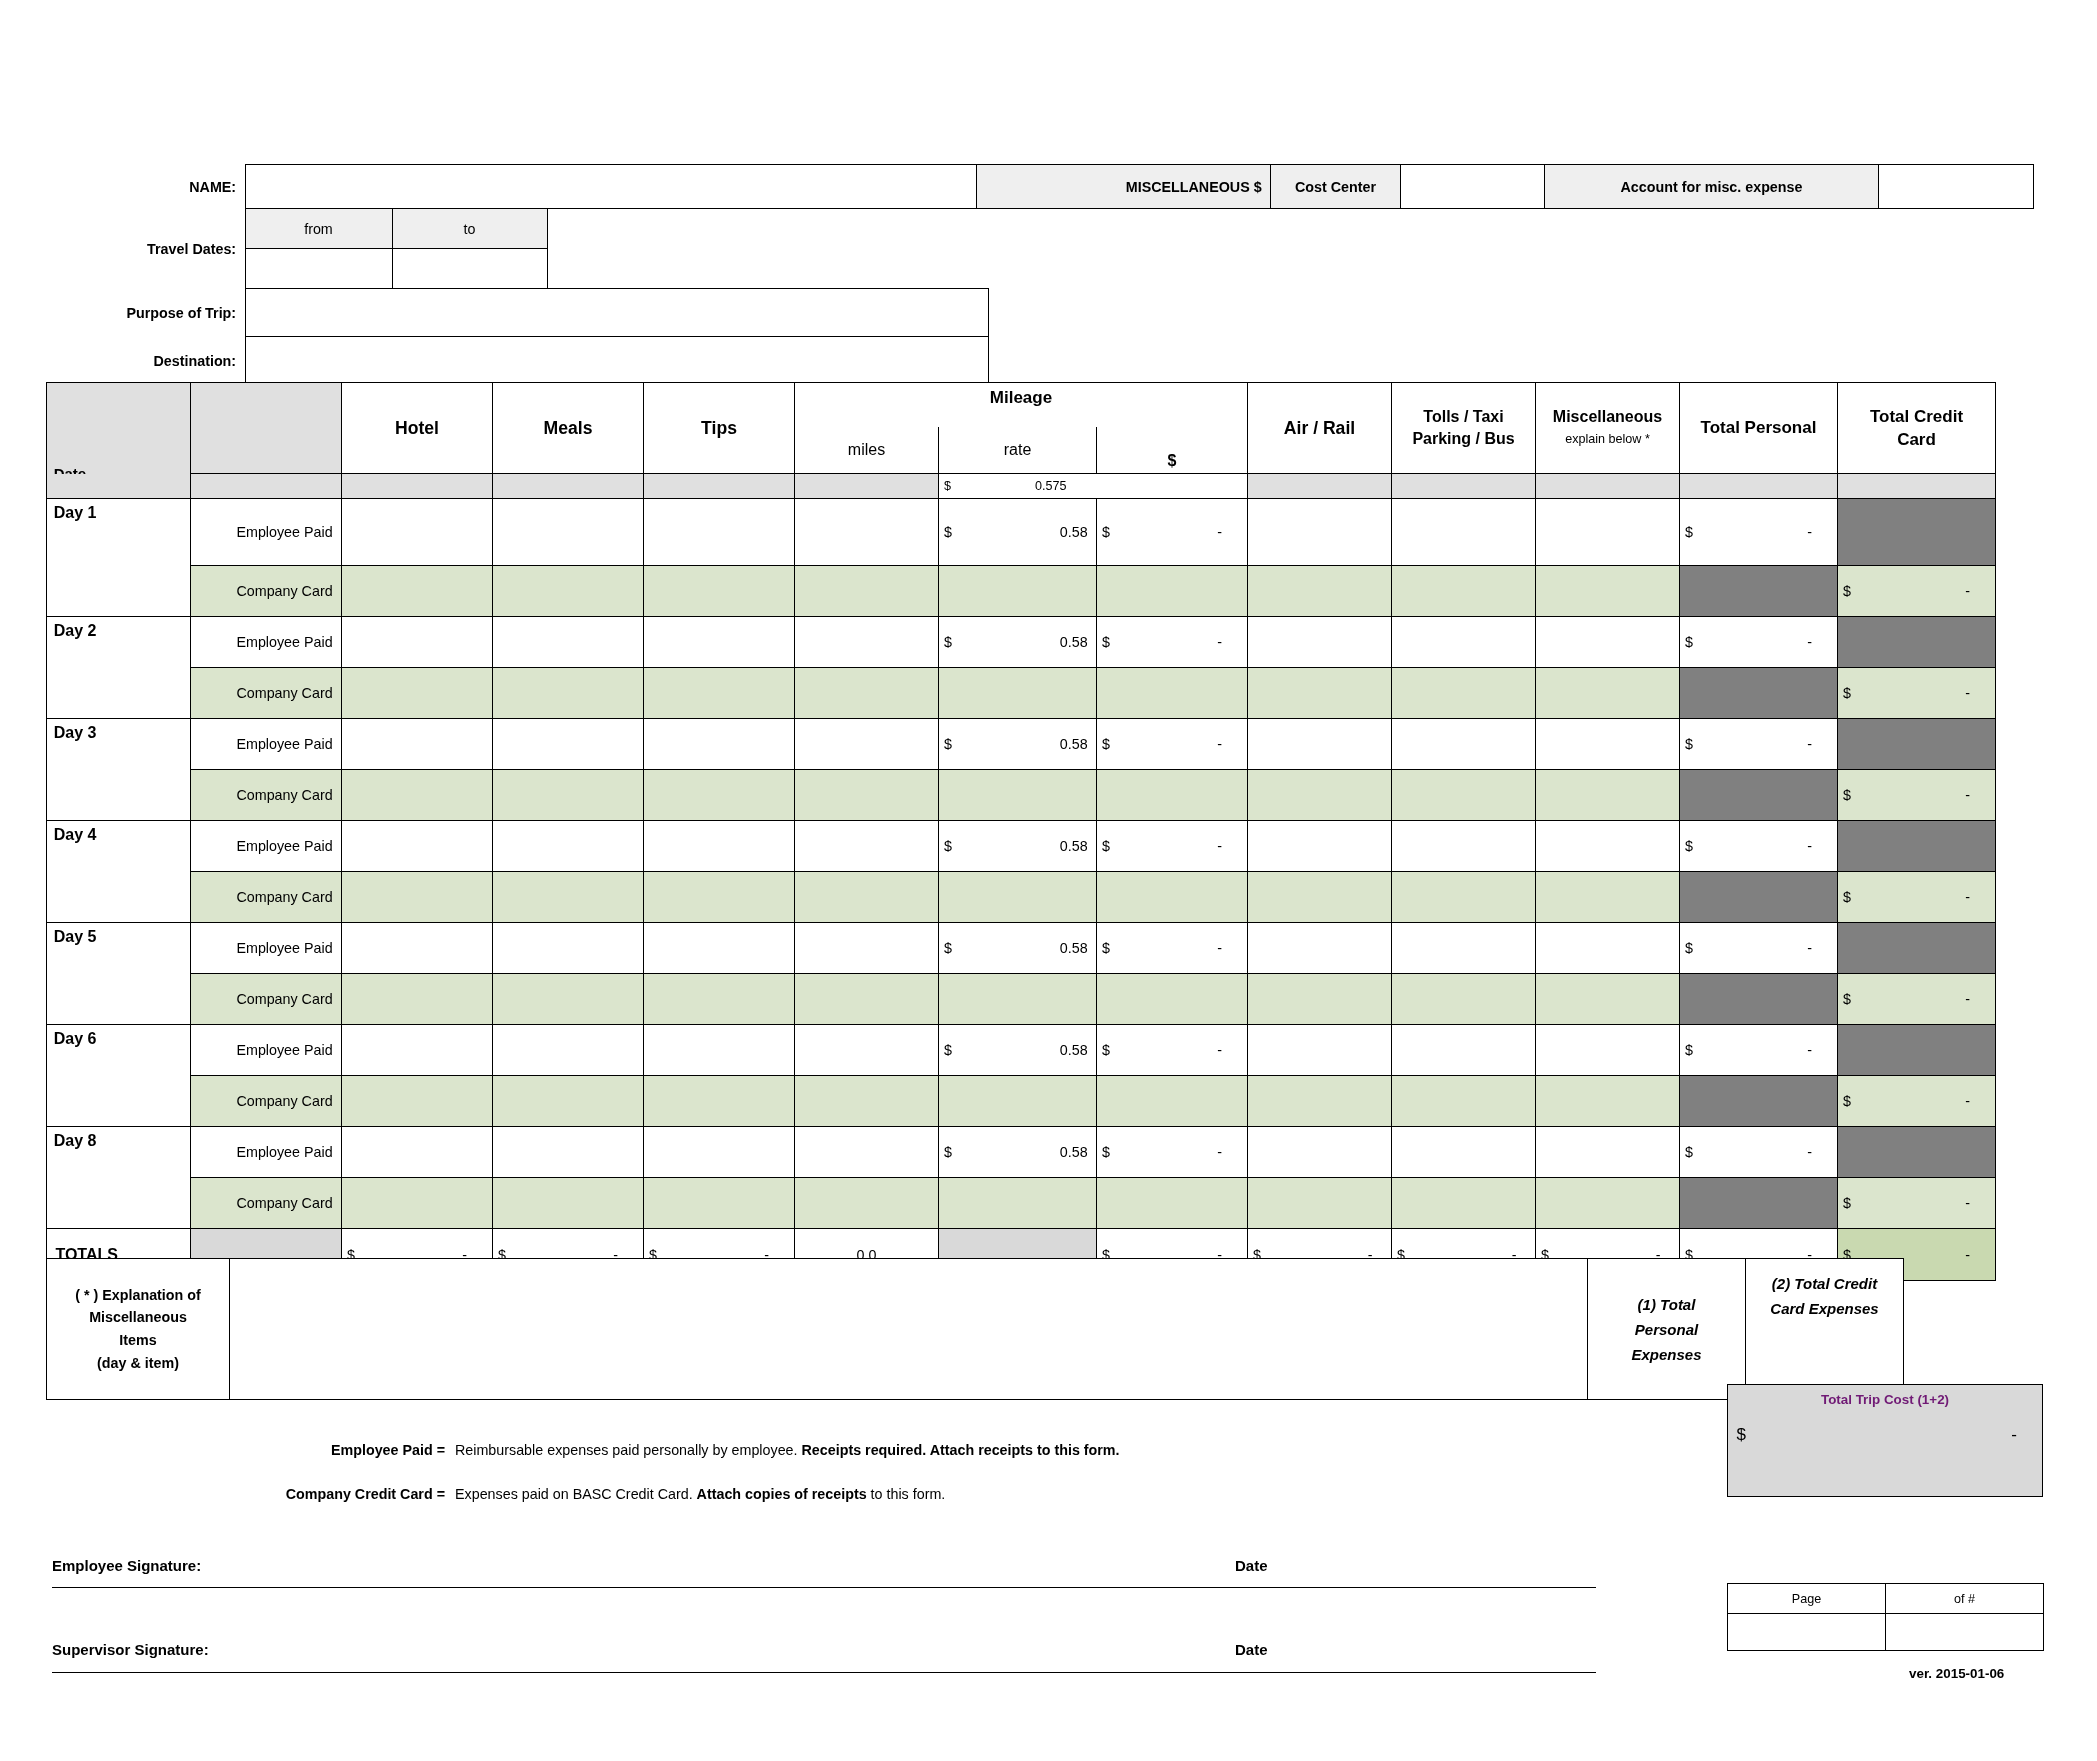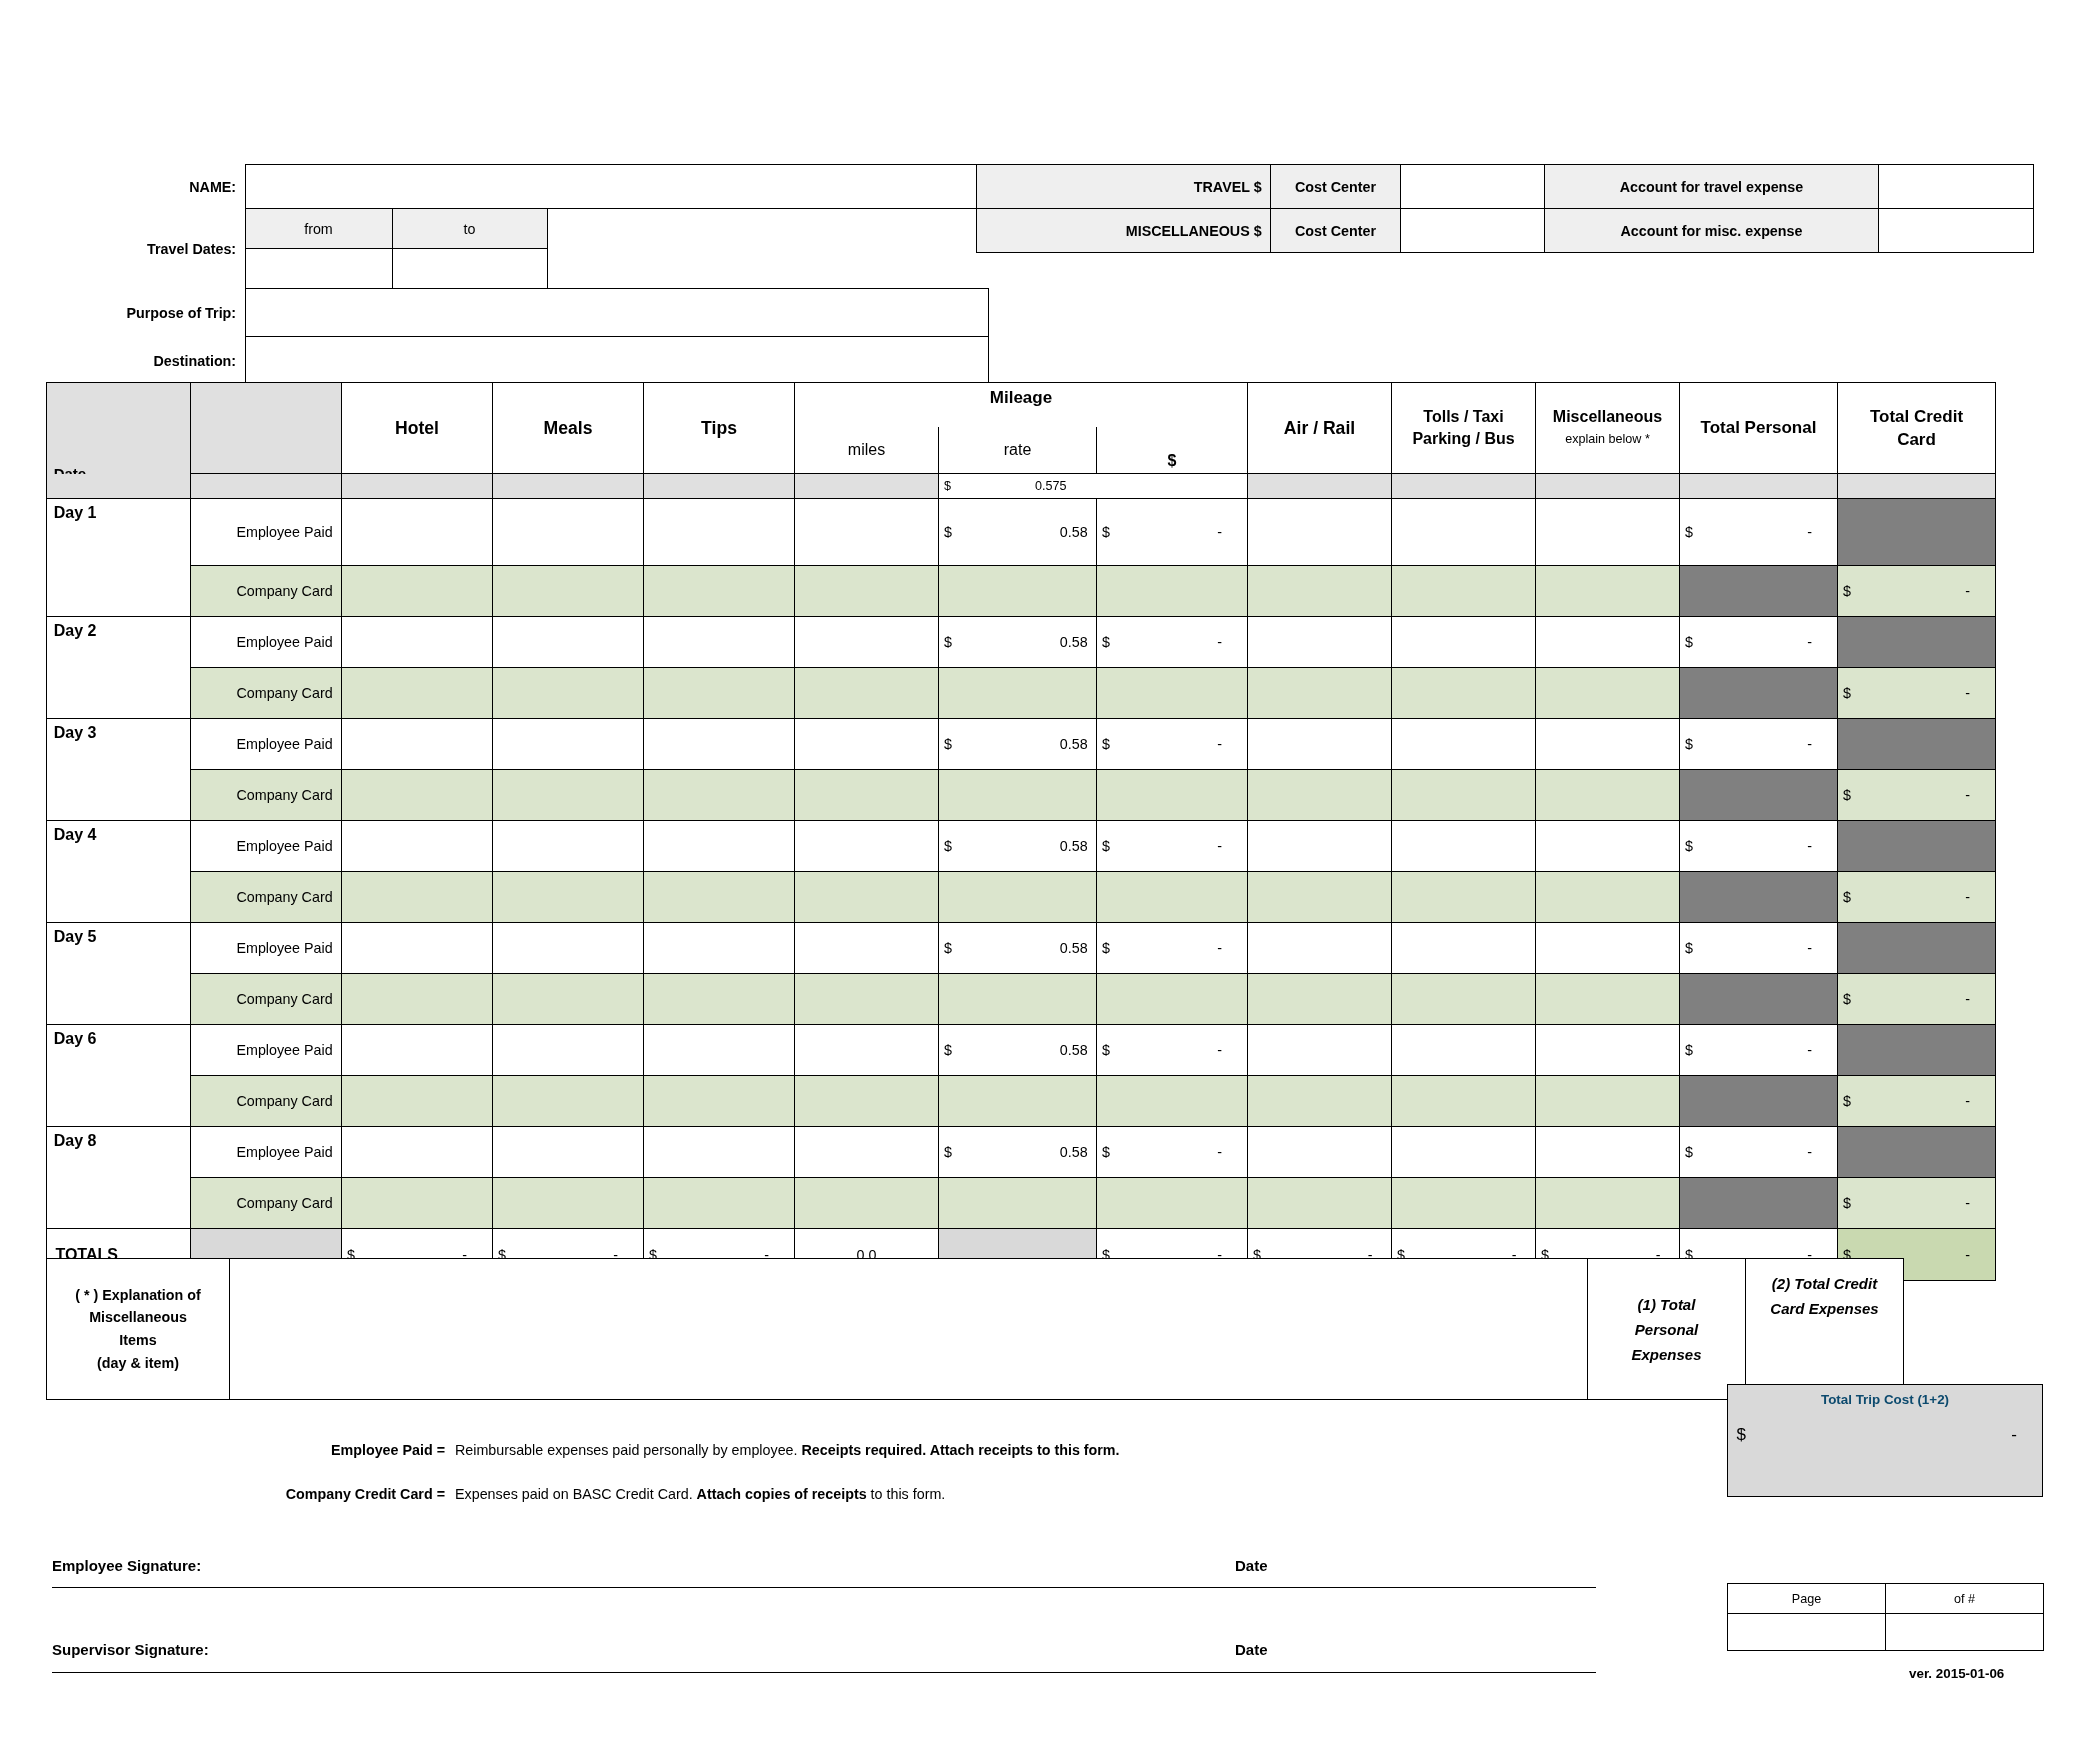--- a/index.html
+++ b/index.html
@@ -124,21 +124,21 @@
     top: 1666px;
     font-size: 13.4px;
     font-weight: bold;
   }
   .totaltrip {
     position: absolute;
     left: 1727px;
     top: 1384px;
   }
   .tt-label {
-    color: #0c4a6e;
+    color: #701a75;
     font-weight: bold;
     font-size: 13.4px;
     text-align: center;
     padding: 6.7px 0 3.4px 0;
   }
 </style>
 </head>
 <body>
 
 <div class="page">
@@ -179,27 +179,20 @@
 
   <table class="hdr-right">
     <colgroup>
       <col style="width:294px">
         <col style="width:130px">
         <col style="width:144px">
         <col style="width:334px">
         <col style="width:155px">
     </colgroup>
     <tbody>
-        <tr style="height:44px">
-      <td class="r pad-r b gray">TRAVEL $</td>
-      <td class="c b gray">Cost Center</td>
-      <td></td>
-      <td class="c b gray">Account for travel expense</td>
-      <td></td>
-    </tr>
     <tr style="height:44px">
       <td class="r pad-r b gray">MISCELLANEOUS $</td>
       <td class="c b gray">Cost Center</td>
       <td></td>
       <td class="c b gray">Account for misc. expense</td>
       <td></td>
     </tr>
   </tbody>
     </table>
 

